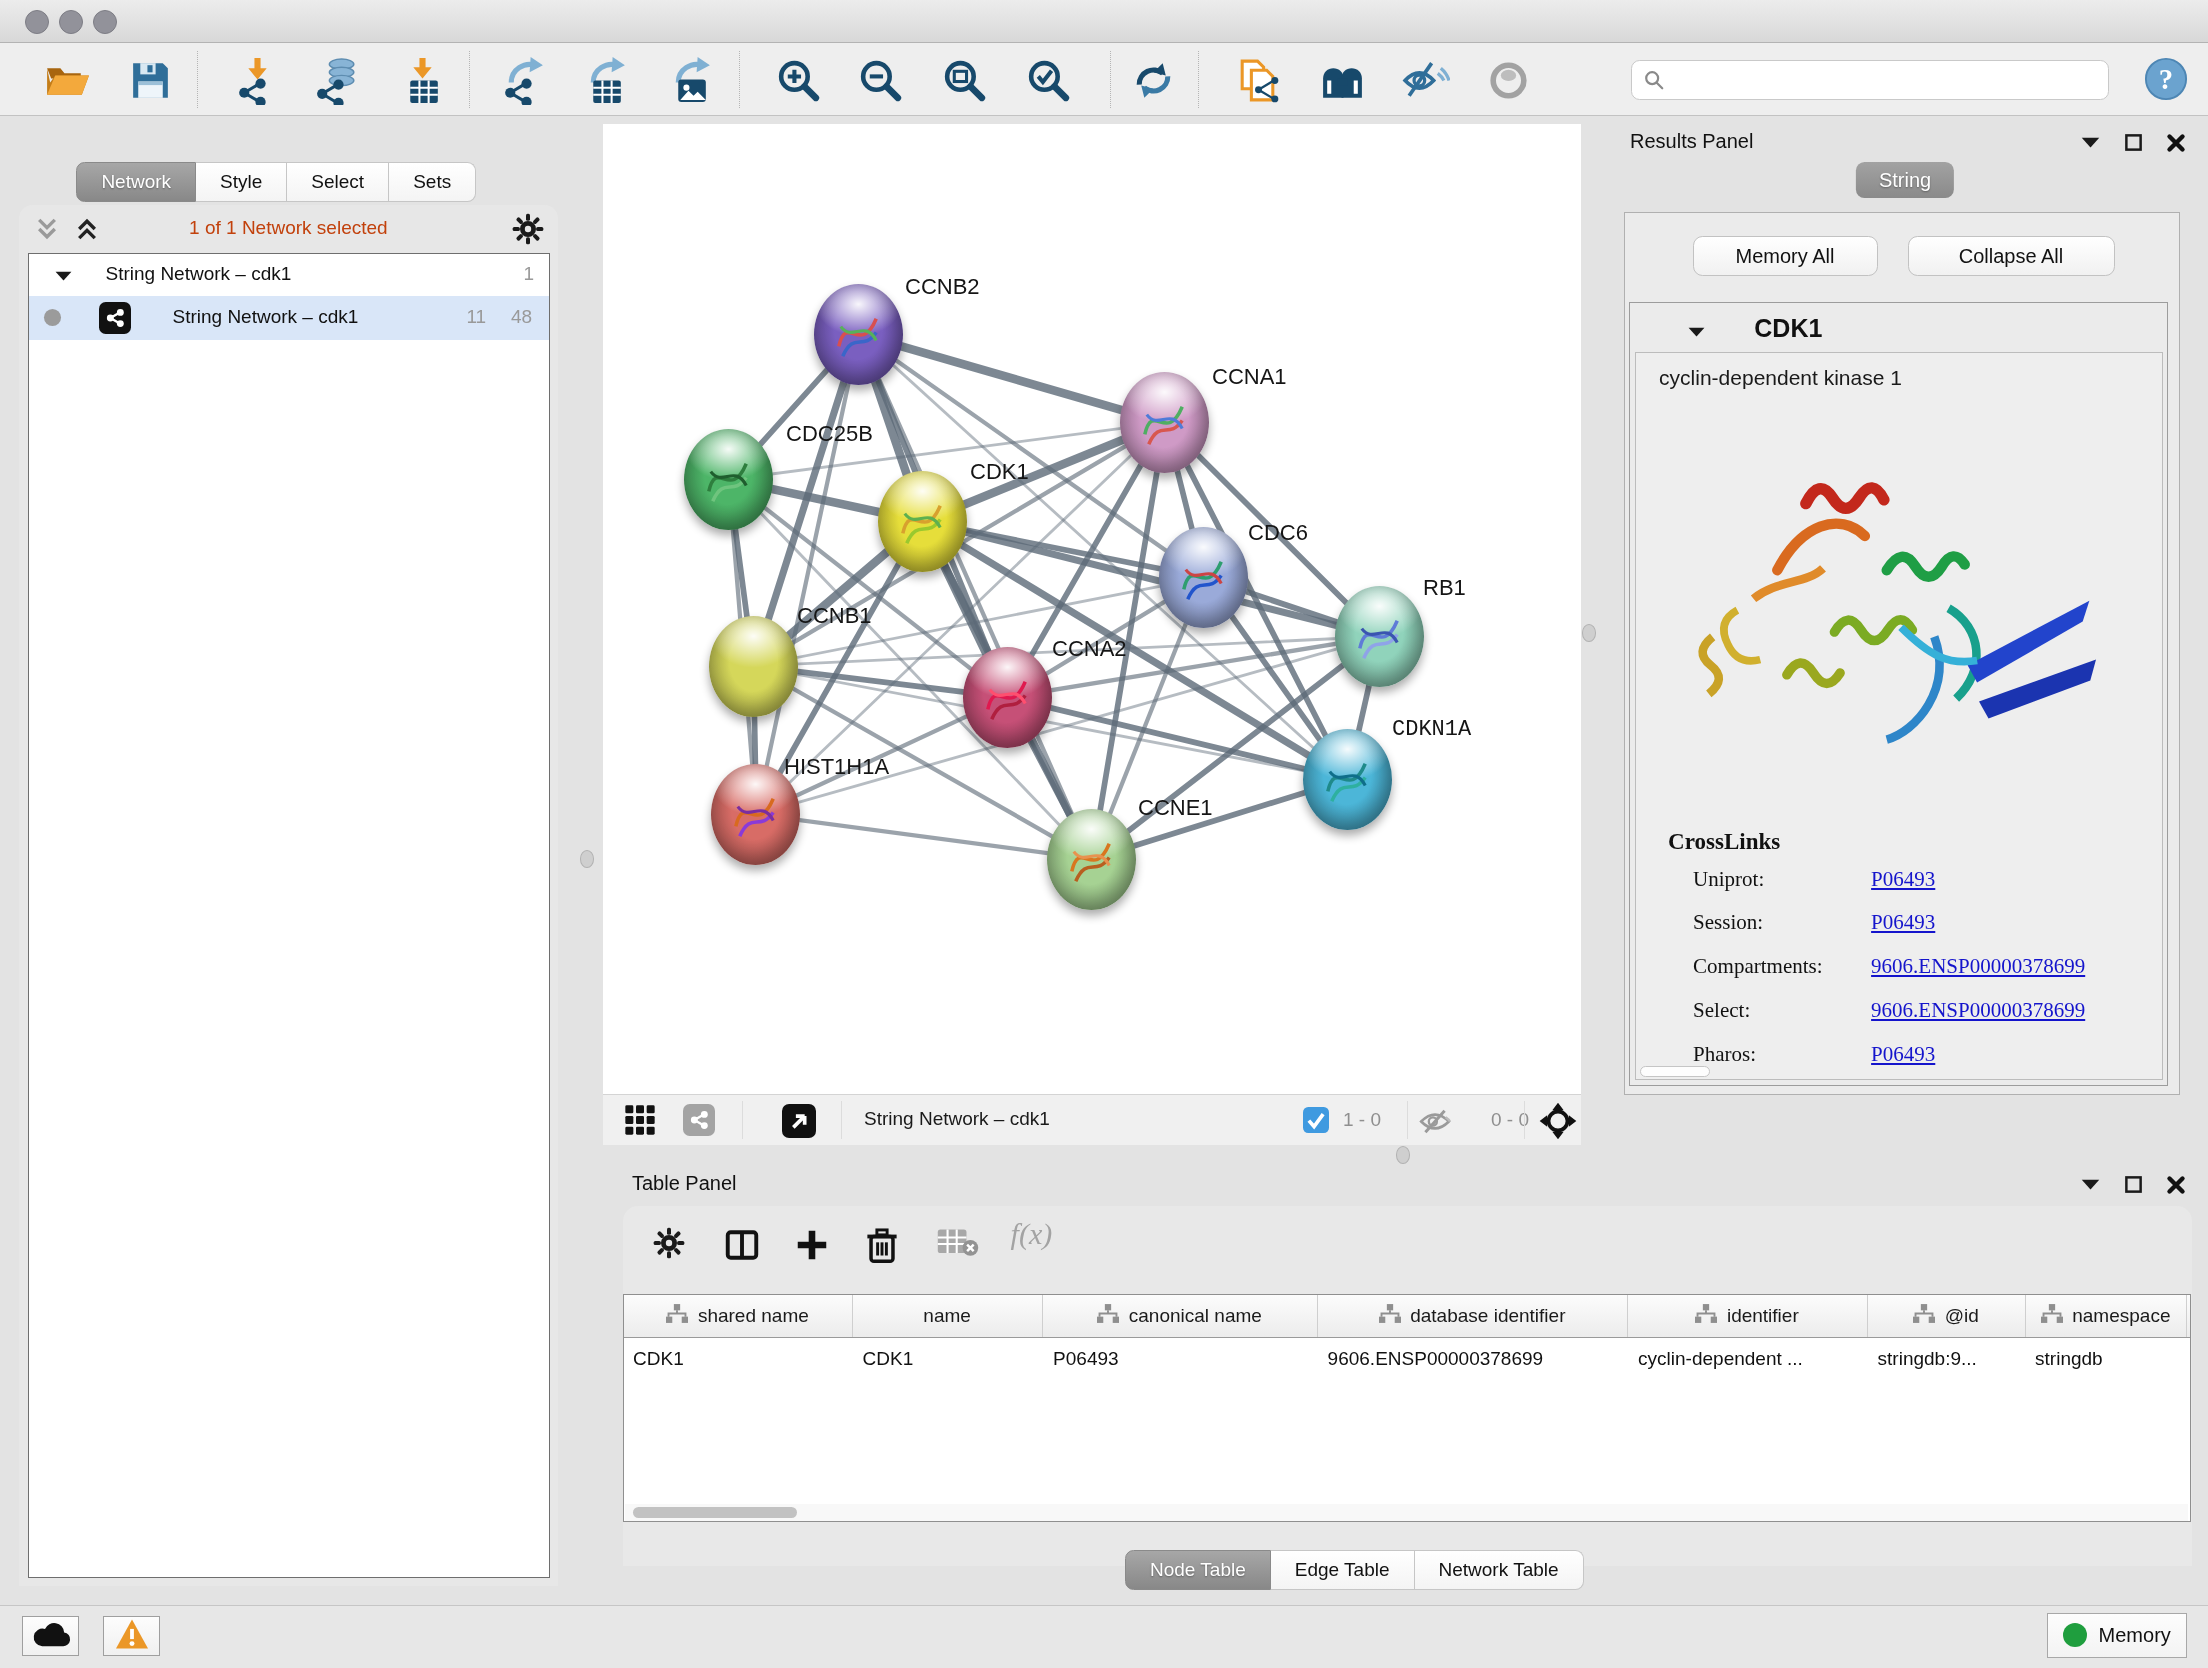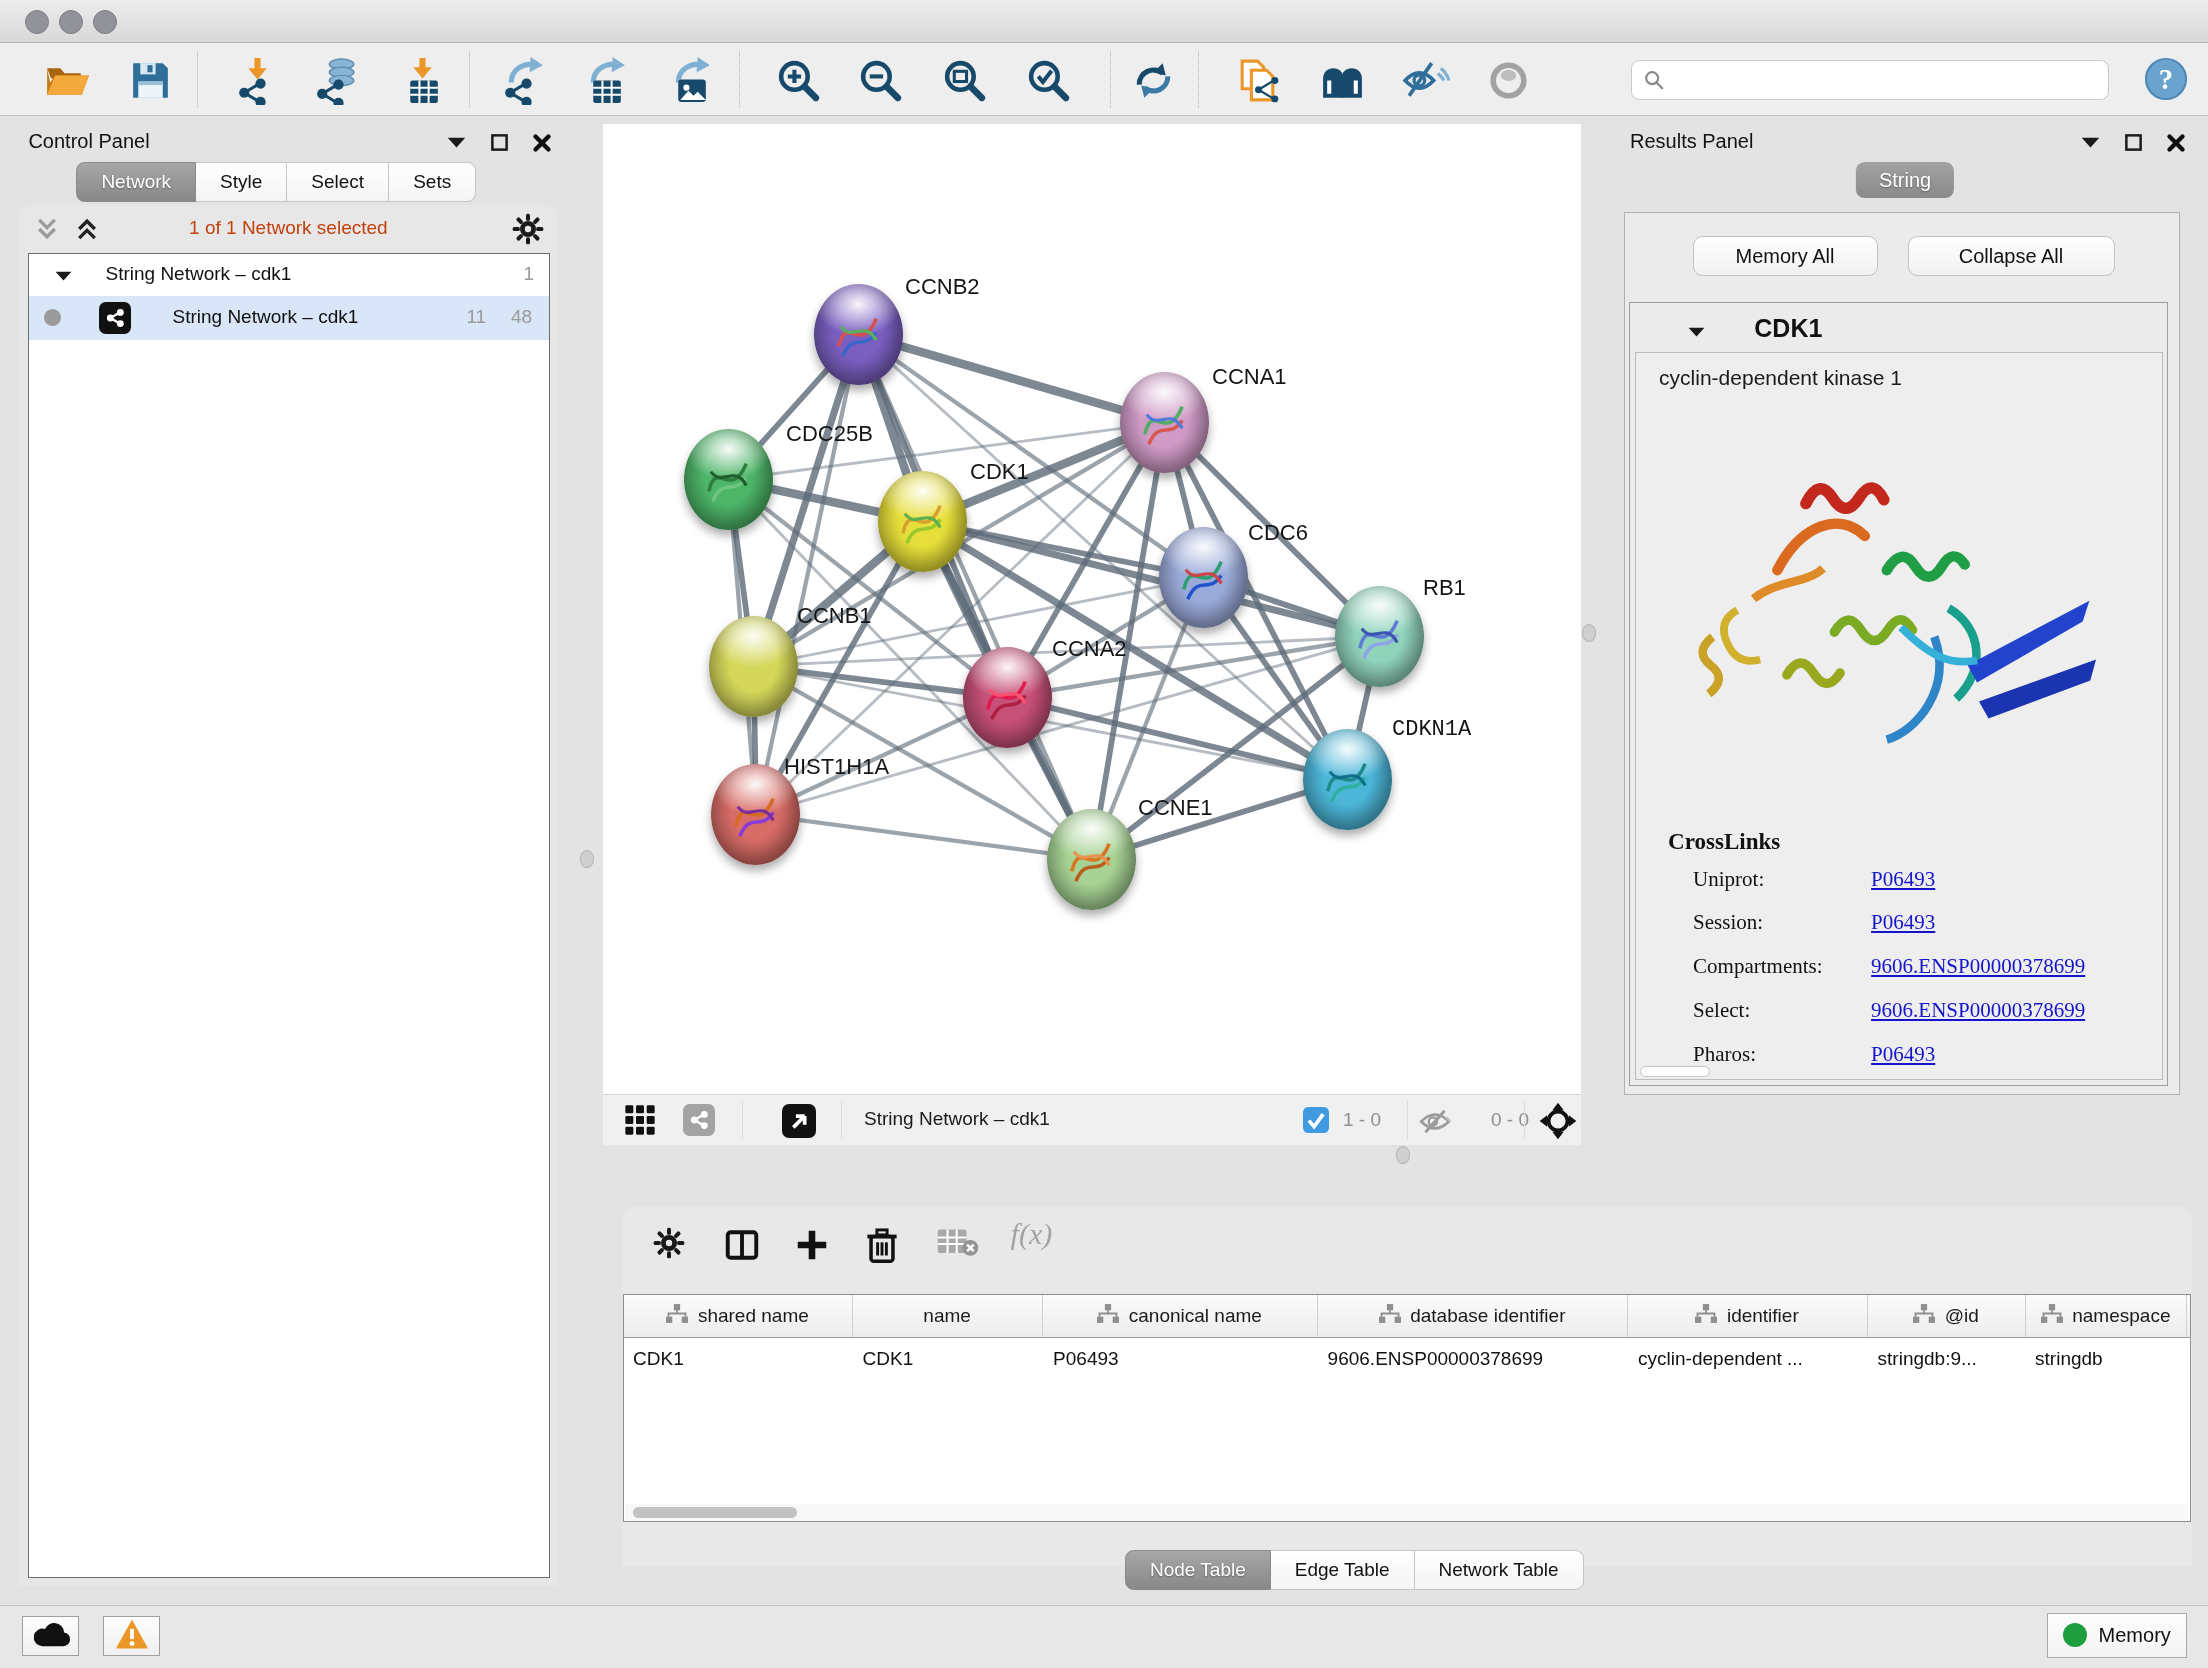--- a/index.html
+++ b/index.html
@@ -337,40 +337,20 @@
       </svg>
     </div>
     <div class="tsep" style="left: 197px;"></div>
     <div class="tsep" style="left: 469px;"></div>
     <div class="tsep" style="left: 739px;"></div>
     <div class="tsep" style="left: 1110px;"></div>
     <div class="tsep" style="left: 1198px;"></div>
   </div>
 
 <div id="control-panel" class="panel">
-  <div class="panel-head">
-    <span class="ptitle">Control Panel</span>
-    <span class="hicons">
-      <span>
-          <svg width="21" height="14.3" viewBox="0 0 12 8">
-            <path d="M1 1.5h10L6 7z" fill="#1a1a1a"></path>
-          </svg>
-        </span>
-      <span>
-          <svg width="19" height="19" viewBox="0 0 20 20">
-            <rect x="2.5" y="2.5" width="15" height="15" fill="none" stroke="#1a1a1a" stroke-width="2.6"></rect>
-          </svg>
-        </span>
-      <span>
-          <svg width="20" height="20" viewBox="0 0 20 20">
-            <path d="M3.5 3.5l13 13M16.5 3.5l-13 13" stroke="#111" stroke-width="4.4" stroke-linecap="round"></path>
-          </svg>
-        </span>
-    </span>
-  </div>
   <div class="seg-wrap" id="cp-tabs">
       <span class="seg active">Network</span>
       <span class="seg">Style</span>
       <span class="seg">Select</span>
       <span class="seg">Sets</span>
     </div>
   <div class="cp-inner">
     <div class="cp-row">
       <span class="cp-chev1"><svg width="26" height="26" viewBox="0 0 20 20">
             <path d="M4 3l6 6 6-6M4 10l6 6 6-6" fill="none" stroke="#9a9a9a" stroke-width="2.6"></path>
@@ -712,20 +692,40 @@
               <span class="xl-value">P06493</span>
             </div>
           </div>
         <div class="rp-thumb"></div>
       </div>
     </div>
   </div>
 </div>
 
 <div id="table-panel" class="panel">
+  <div class="panel-head">
+    <span class="ptitle">Table Panel</span>
+    <span class="hicons">
+      <span>
+          <svg width="21" height="14.3" viewBox="0 0 12 8">
+            <path d="M1 1.5h10L6 7z" fill="#1a1a1a"></path>
+          </svg>
+        </span>
+      <span>
+          <svg width="19" height="19" viewBox="0 0 20 20">
+            <rect x="2.5" y="2.5" width="15" height="15" fill="none" stroke="#1a1a1a" stroke-width="2.6"></rect>
+          </svg>
+        </span>
+      <span>
+          <svg width="20" height="20" viewBox="0 0 20 20">
+            <path d="M3.5 3.5l13 13M16.5 3.5l-13 13" stroke="#111" stroke-width="4.4" stroke-linecap="round"></path>
+          </svg>
+        </span>
+    </span>
+  </div>
   <div class="tp-inner">
     <div class="tp-tools">
       <span class="ticon" style="left:30px"><svg width="32" height="32" viewBox="0 0 24 24">
             <g fill="#1a1a1a">
               <circle cx="12" cy="12" r="6"></circle>
               <g transform="rotate(0 12 12)">
                 <rect x="10.5" y="0.5" width="3" height="5.4" rx="1.2"></rect>
               </g>
               <g transform="rotate(45 12 12)">
                 <rect x="10.5" y="0.5" width="3" height="5.4" rx="1.2"></rect>

